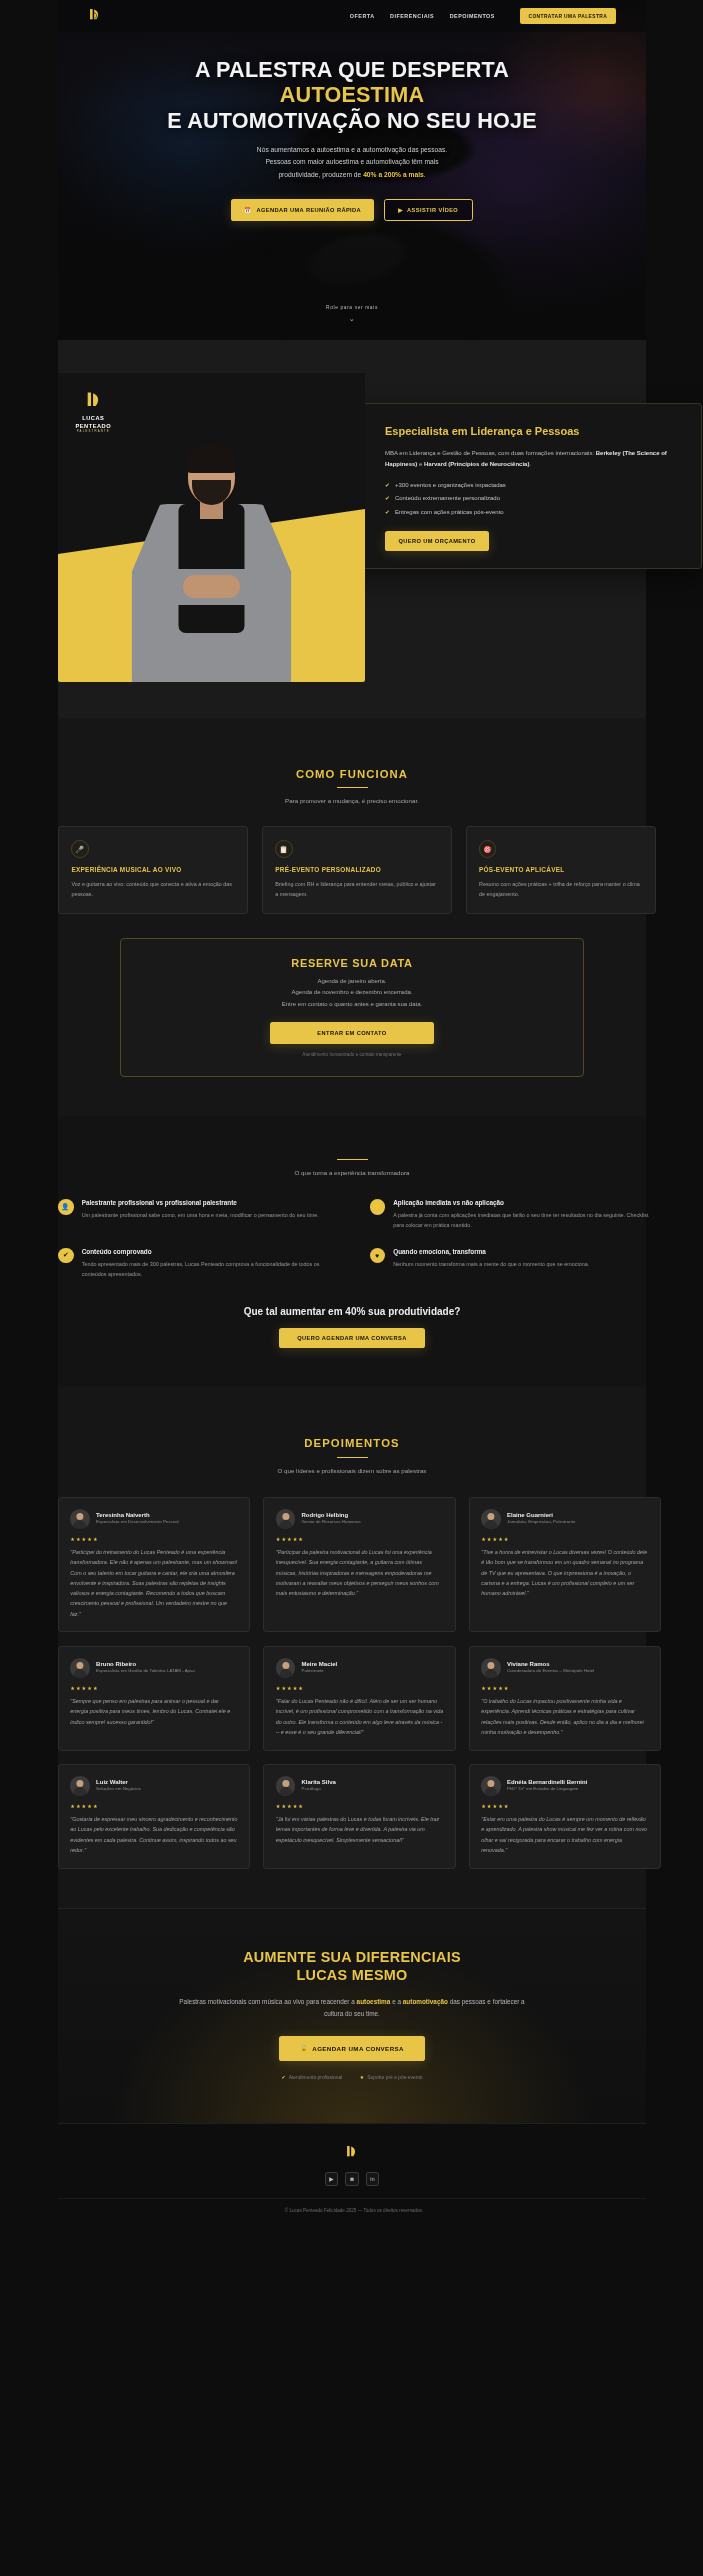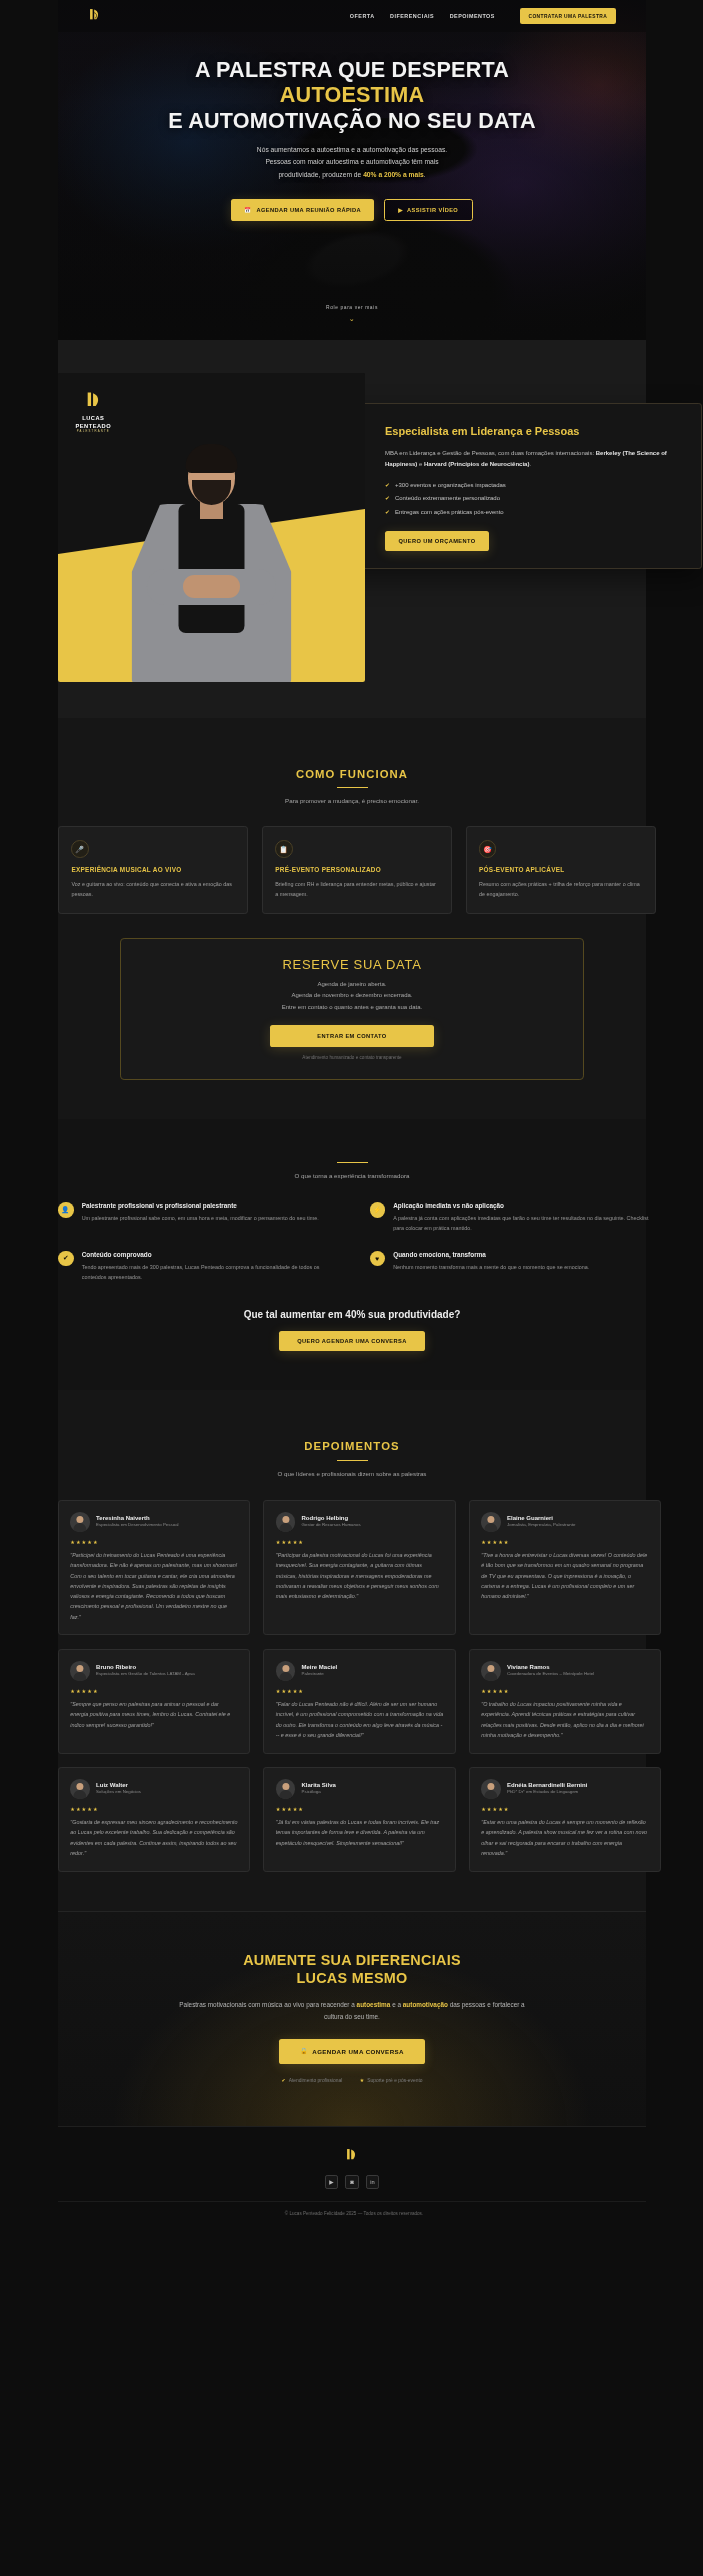--- a/index.html
+++ b/index.html
@@ -193,21 +193,21 @@
     display:flex;align-items:center;justify-content:center;color:var(--gold);font-size:7.2px;
     background:#221f16;
   }
   .card h3{margin-top:8.2px;font-size:6.4px;letter-spacing:0.3px;color:var(--gold);font-weight:700;text-transform:uppercase;}
   .card p{margin-top:5.7px;font-size:5.4px;line-height:1.85;color:#9d9d9d;}
 
   .reserve{
     width:464px;margin:24px auto 0;border:0.5px solid #55491f;border-radius:4.1px;
     background:#191919;padding:17.5px 20.6px 18.5px;text-align:center;
   }
-  .reserve h3{font-size:13px;letter-spacing:0.7px;color:var(--gold);font-weight:400;text-transform:uppercase;}
+  .reserve h3{font-size:11px;letter-spacing:0.7px;color:var(--gold);font-weight:700;text-transform:uppercase;}
   .reserve p{margin-top:7.2px;font-size:6px;line-height:1.9;color:#a9a9a9;}
   .reserve .btn{margin-top:12.4px;padding:7.7px 47px;}
   .reserve .fine{margin-top:8.2px;font-size:4.6px;color:#6f6f6f;}
 
   
   .diff{background:#131313;}
   .diff-grid{
     width:592px;margin:23px auto 0;display:grid;grid-template-columns:1fr 1fr;gap:17.5px 31px;
   }
   .diff-item{display:flex;gap:8.2px;}
@@ -295,21 +295,21 @@
   </nav>
 
   <header class="hero">
     <div class="silh">
       <div class="guitar"></div>
     </div>
     <div class="hero-inner">
       <h1>
         <span>A PALESTRA QUE DESPERTA</span><br>
         <span class="gold">AUTOESTIMA</span><br>
-        <span>E AUTOMOTIVAÇÃO NO SEU DATA</span>
+        <span>E AUTOMOTIVAÇÃO NO SEU HOJE</span>
       </h1>
       <p>
         <span>Nós aumentamos a autoestima e a automotivação das pessoas.</span><br>
         <span>Pessoas com maior autoestima e automotivação têm mais</span><br>
         <span>produtividade, produzem de </span><b>40% a 200% a mais</b><span>.</span>
       </p>
       <div class="hero-btns">
         <button class="btn btn-gold">
           <span>📅</span>
           <span>AGENDAR UMA REUNIÃO RÁPIDA</span>

